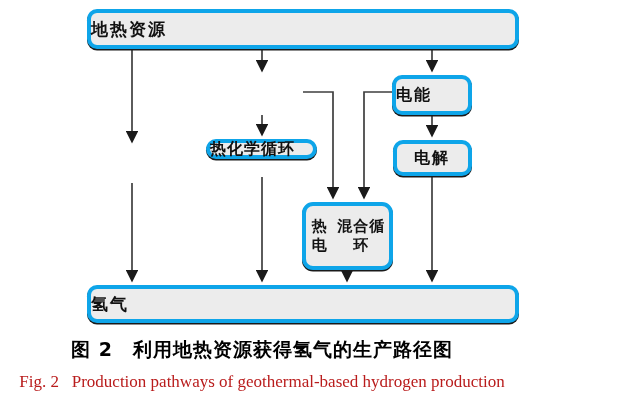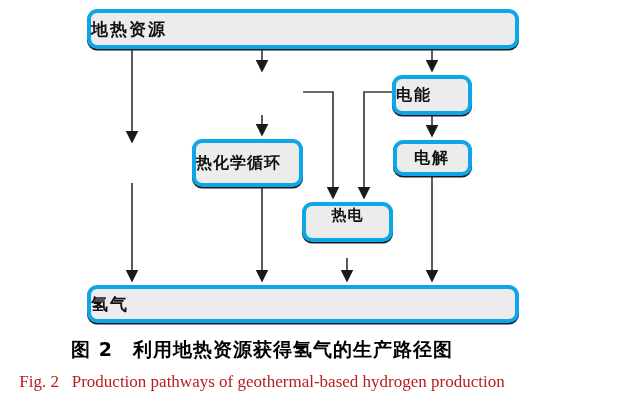--- a/index.html
+++ b/index.html
@@ -34,24 +34,24 @@
     font-family: "DejaVu Sans", "Liberation Sans", sans-serif;
     font-weight: bold;
     color: #111111;
     letter-spacing: 2px;
     text-align: center;
   }
   .node-geothermal   { left: 87px;  top: 9px;   width: 432px; height: 40px; font-size: 17px; }
   .node-thermal      { left: 218px; top: 75px;  width: 87px;  height: 40px; font-size: 16px; }
   .node-electric     { left: 392px; top: 75px;  width: 80px;  height: 40px; font-size: 16px; }
   .node-direct       { left: 83px;  top: 146px; width: 100px; height: 37px; font-size: 16px; letter-spacing: 1px; }
-  .node-thermochem   { left: 192px; top: 139px; width: 111px; height: 48px; font-size: 16px; letter-spacing: 1px; }
+  .node-thermochem   { left: 206px; top: 139px; width: 111px; height: 20px; font-size: 16px; letter-spacing: 1px; }
   .node-electrolysis { left: 393px; top: 140px; width: 79px;  height: 36px; font-size: 16px; padding-left: 17px; }
-  .node-hybrid       { left: 302px; top: 202px; width: 91px;  height: 40px; font-size: 15px;
-                       flex-direction: column; line-height: 1.3; letter-spacing: 1px; }
+  .node-hybrid       { left: 302px; top: 202px; width: 91px;  height: 68px; font-size: 15px;
+                       flex-direction: row; line-height: 1.3; letter-spacing: 1px; border-radius: 11px; }
   .node-hydrogen     { left: 87px;  top: 285px; width: 432px; height: 38px; font-size: 17px; }
   .caption-zh {
     position: absolute;
     left: 0;
     top: 337px;
     width: 524px;
     text-align: center;
     font-family: "DejaVu Sans", "Liberation Sans", sans-serif;
     font-weight: bold;
     font-size: 19px;
@@ -110,20 +110,21 @@
   <div class="node node-thermochem">
     <span>热化学循环</span>
   </div>
 
   <div class="node node-electrolysis">
     <span>电解</span>
   </div>
 
   <div class="node node-hybrid">
     <span>热电</span>
+    <span>混合循环</span>
   </div>
 
   <div class="node node-hydrogen">
     <span>氢气</span>
   </div>
 
   <div class="caption-zh">图 2　利用地热资源获得氢气的生产路径图</div>
   <div class="caption-en">Fig. 2   Production pathways of geothermal-based hydrogen production</div>
 
 </div>

